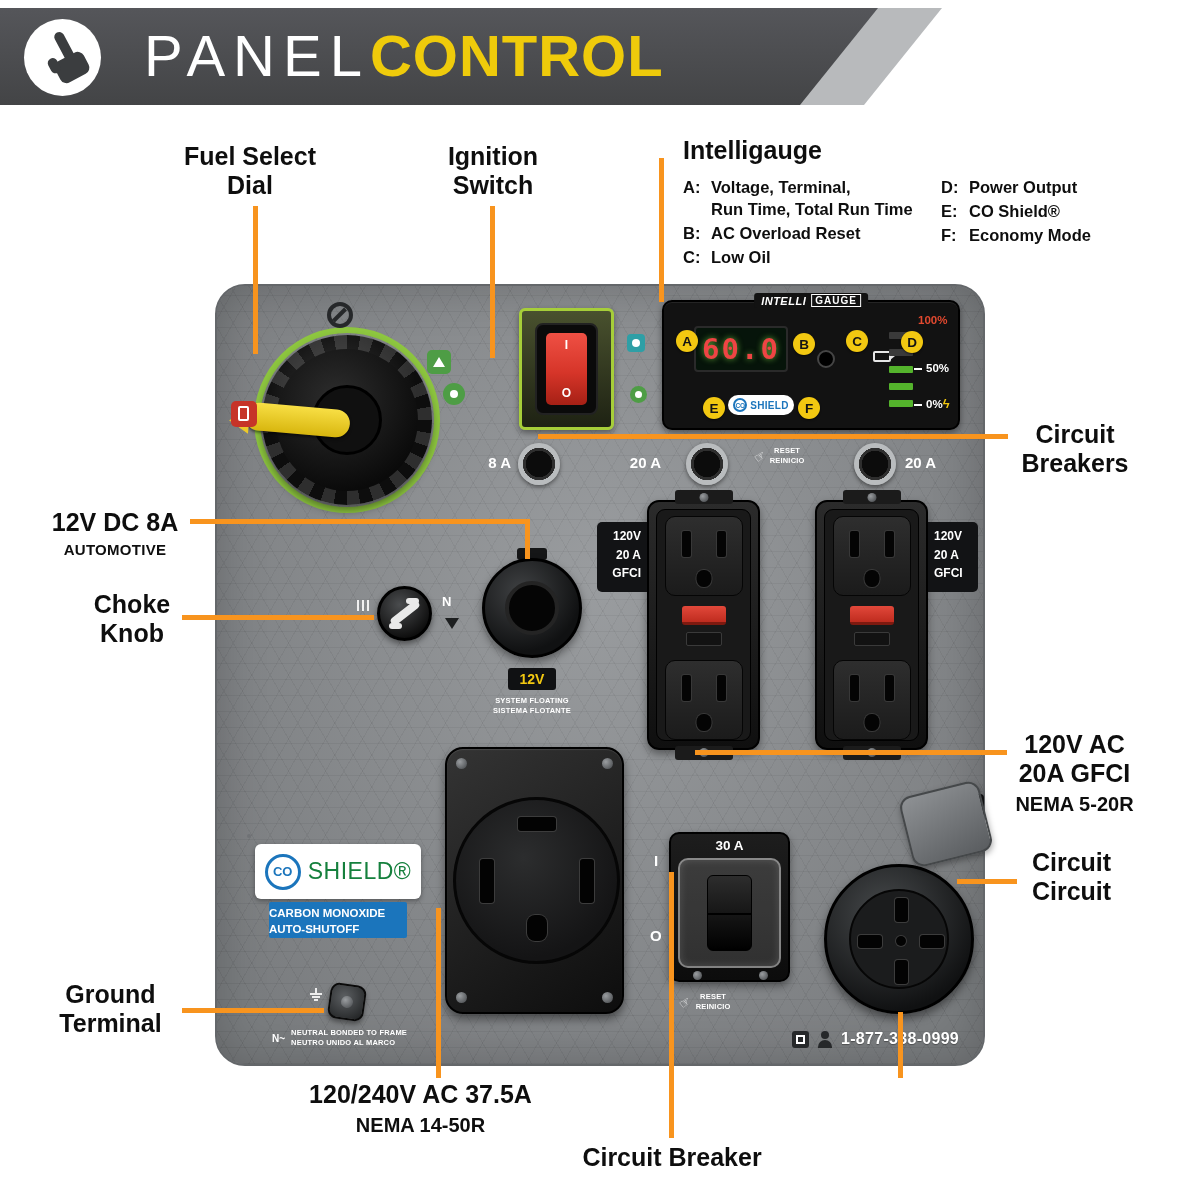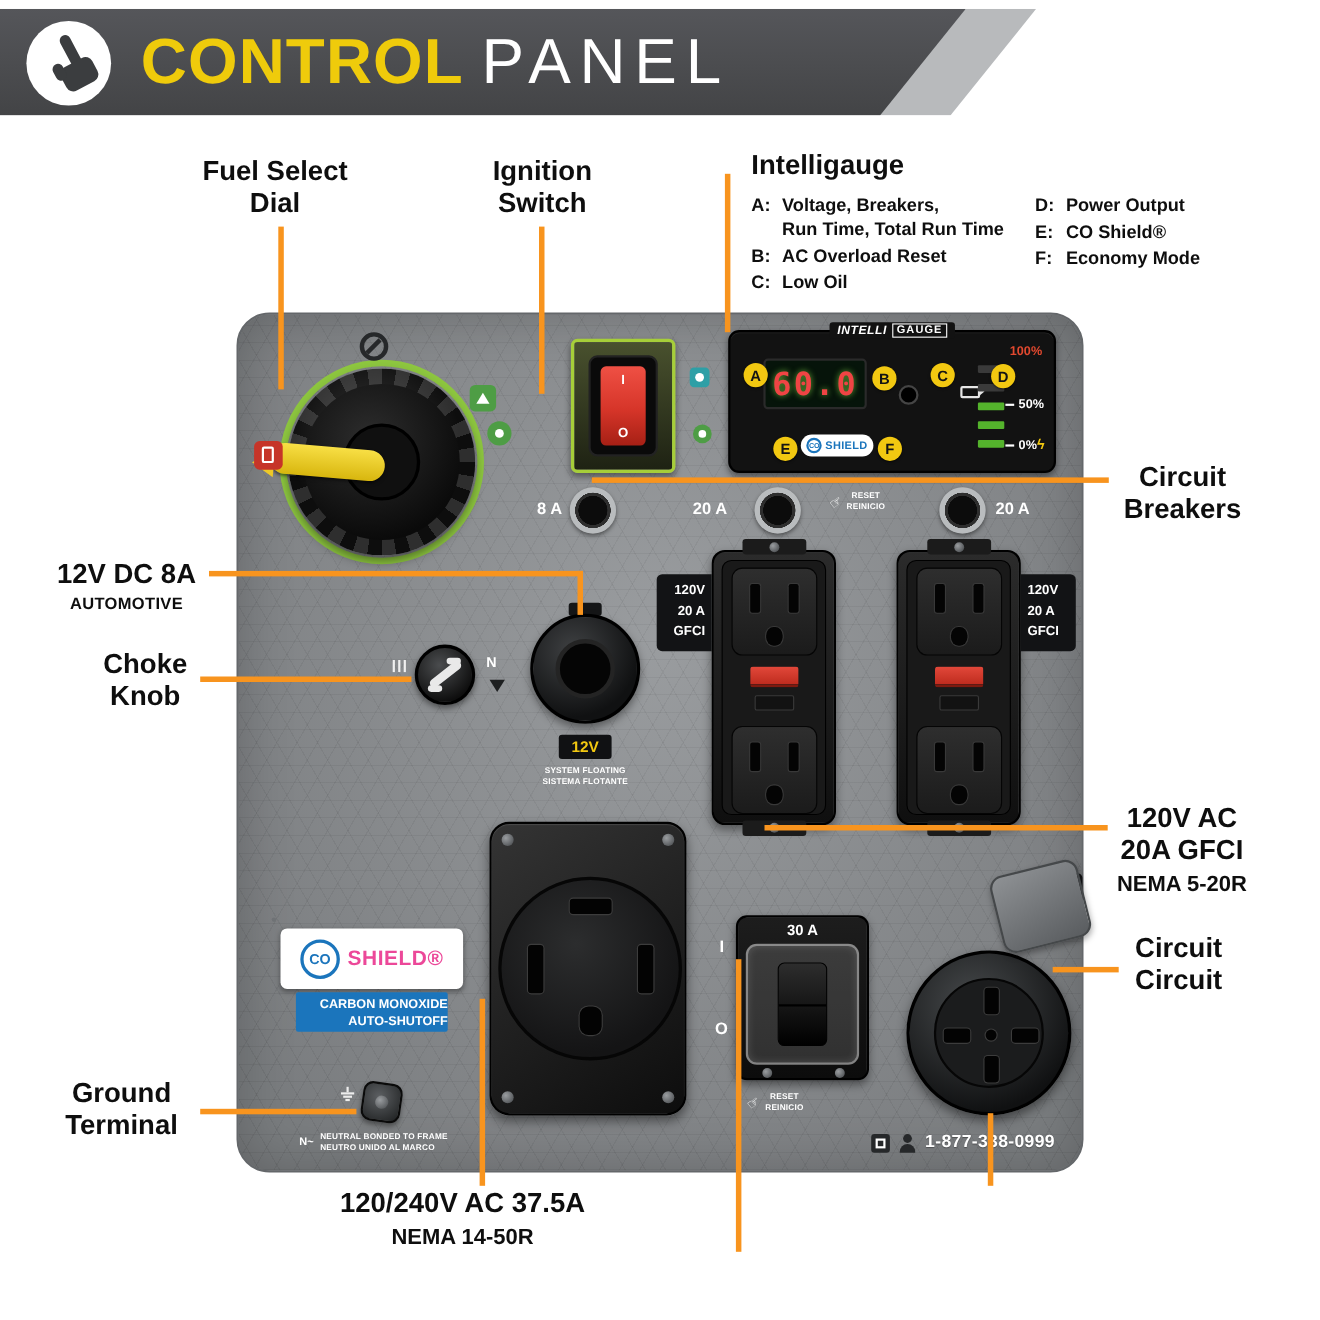--- a/index.html
+++ b/index.html
@@ -50,43 +50,43 @@
   <div class="abs" style="left:0;top:8px;width:942px;height:97px;background:#b8babc;clip-path:polygon(0 0,942px 0,864px 97px,0 97px)"></div>
   <div class="abs" style="left:0;top:8px;width:878px;height:97px;background:linear-gradient(180deg,#55565a,#434446);clip-path:polygon(0 0,878px 0,800px 97px,0 97px)"></div>
   <div class="abs" style="left:24px;top:19px;width:77px;height:77px;background:#fff;border-radius:50%;z-index:2">
     <div class="abs" style="left:8px;top:6px;width:60px;height:64px;transform:rotate(-28deg)">
       <div class="abs" style="left:32px;top:8px;width:10px;height:32px;background:#3b3d3f;border-radius:5px"></div>
       <div class="abs" style="left:18px;top:34px;width:32px;height:24px;background:#3b3d3f;border-radius:7px"></div>
       <div class="abs" style="left:14px;top:28px;width:10px;height:16px;background:#3b3d3f;border-radius:5px"></div>
     </div>
   </div>
   <div class="abs" style="left:128px;top:22px;display:flex;align-items:baseline;z-index:2">
+    <span style="font-size:58px;font-weight:400;color:#fff;margin-left:16px;letter-spacing:8px">PANEL</span>
     <span style="font-size:58px;font-weight:800;color:#EFCB0B;letter-spacing:1px">CONTROL</span>
-    <span style="font-size:58px;font-weight:400;color:#fff;margin-left:16px;letter-spacing:8px">PANEL</span>
   </div>
 
   <div class="co c25" style="left:170px;top:142px;width:160px">
     <div>Fuel Select</div>
       <div>Dial</div>
   </div>
 
   <div class="co c25" style="left:418px;top:142px;width:150px">
     <div>Ignition</div>
       <div>Switch</div>
   </div>
 
   <div class="co c25" style="left:683px;top:136px;width:220px;text-align:left">
     <div>Intelligauge</div>
   </div>
 
   <div class="abs" style="left:683px;top:176px;width:268px;z-index:21">
     <div class="lrow">
         <span class="lk">A:</span>
       <span>
-          <span style="display:block">Voltage, Breakers,</span>
+          <span style="display:block">Voltage, Terminal,</span>
             <span style="display:block">Run Time, Total Run Time</span>
         </span>
       </div>
     <div class="lrow" style="margin-top:2px">
         <span class="lk">B:</span>
       <span>AC Overload Reset</span>
       </div>
     <div class="lrow" style="margin-top:2px">
         <span class="lk">C:</span>
       <span>Low Oil</span>
@@ -137,20 +137,23 @@
   <div class="co c25" style="left:38px;top:980px;width:145px">
     <div>Ground</div>
       <div>Terminal</div>
   </div>
 
   <div class="co" style="left:283px;top:1080px;width:275px">
     <div class="c25">120/240V AC 37.5A</div>
     <div class="c17" style="margin-top:5px">NEMA 14-50R</div>
   </div>
 
+  <div class="co c25" style="left:558px;top:1143px;width:228px">
+    <div>Circuit Breaker</div>
+  </div>
 
 
   <div class="ol" style="left:253px;top:206px;width:5px;height:148px"></div>
   <div class="ol" style="left:490px;top:206px;width:5px;height:152px"></div>
   <div class="ol" style="left:659px;top:158px;width:5px;height:144px"></div>
   <div class="ol" style="left:538px;top:434px;width:470px;height:5px"></div>
   <div class="ol" style="left:190px;top:519px;width:340px;height:5px"></div>
   <div class="ol" style="left:525px;top:519px;width:5px;height:40px"></div>
   <div class="ol" style="left:182px;top:615px;width:192px;height:5px"></div>
   <div class="ol" style="left:695px;top:750px;width:312px;height:5px"></div>
@@ -340,23 +343,23 @@
     <div class="abs" style="left:228px;top:332px;width:0;height:0;border-left:7px solid transparent;border-right:7px solid transparent;border-top:11px solid #1d1f20"></div>
 
     <div class="abs" style="left:30px;top:548px;width:4px;height:4px;border-radius:50%;background:#6f7275;
                 box-shadow:12px -8px 0 #6f7275, -4px 12px 0 #747divider778, 24px 4px 0 #6f7275, 2px 28px 0 #6f7275,
                            28px 22px 0 #6f7275, -8px 44px 0 #6f7275, 12px 48px 0 #6f7275, 34px 44px 0 #6f7275,
                            44px 18px 0 #6f7275, 40px -4px 0 #6f7275"></div>
     <div class="abs" style="left:38px;top:558px;width:166px;height:55px;background:#fff;border-radius:6px;display:flex;align-items:center;
                 justify-content:center;gap:7px;box-shadow:0 2px 5px rgba(0,0,0,.35)">
       <span style="width:36px;height:36px;border-radius:50%;border:3px solid #1B75BC;color:#1B75BC;font-weight:800;font-size:13px;
                    display:flex;align-items:center;justify-content:center">CO</span>
-      <span style="color:#ec4899;font-weight:700;font-size:19px;letter-spacing:.5px">SHIELD®</span>
-    </div>
-    <div class="abs" style="left:52px;top:616px;width:138px;height:36px;background:#1B75BC;color:#fff;text-align:right;font-weight:800;
+      <span style="color:#15803d;font-weight:400;font-size:23px;letter-spacing:.5px">SHIELD®</span>
+    </div>
+    <div class="abs" style="left:52px;top:616px;width:138px;height:36px;background:#1B75BC;color:#fff;text-align:left;font-weight:800;
                 font-size:11.5px;line-height:1.35;padding-top:4px;border-radius:2px">
       <div>CARBON MONOXIDE</div>
         <div>AUTO-SHUTOFF</div>
     </div>
 
     <div class="abs" style="left:228px;top:461px;width:179px;height:267px;background:linear-gradient(145deg,#343434,#0d0d0d);
                 border-radius:18px;border:2px solid #000;box-shadow:0 5px 10px rgba(0,0,0,.45), inset 0 1px 1px rgba(255,255,255,.12)">
       <div class="pscrew" style="left:9px;top:9px"></div>
       <div class="pscrew" style="right:9px;top:9px"></div>
       <div class="pscrew" style="left:9px;bottom:9px"></div>

